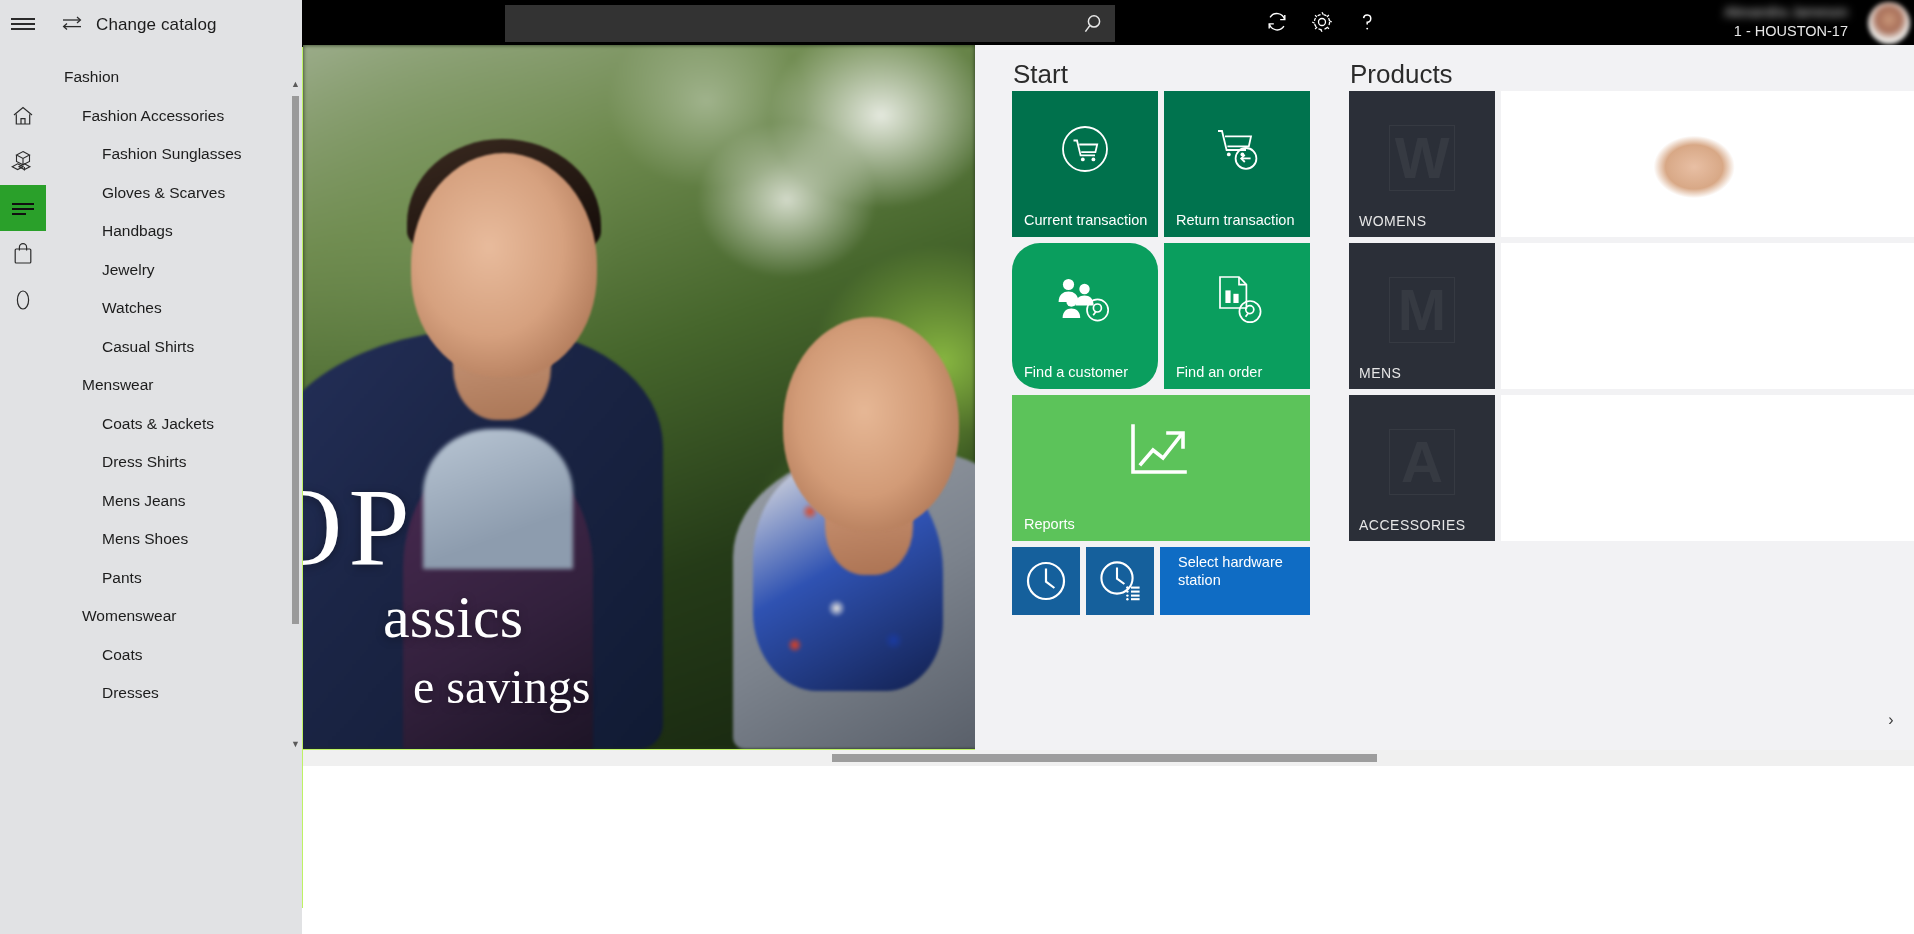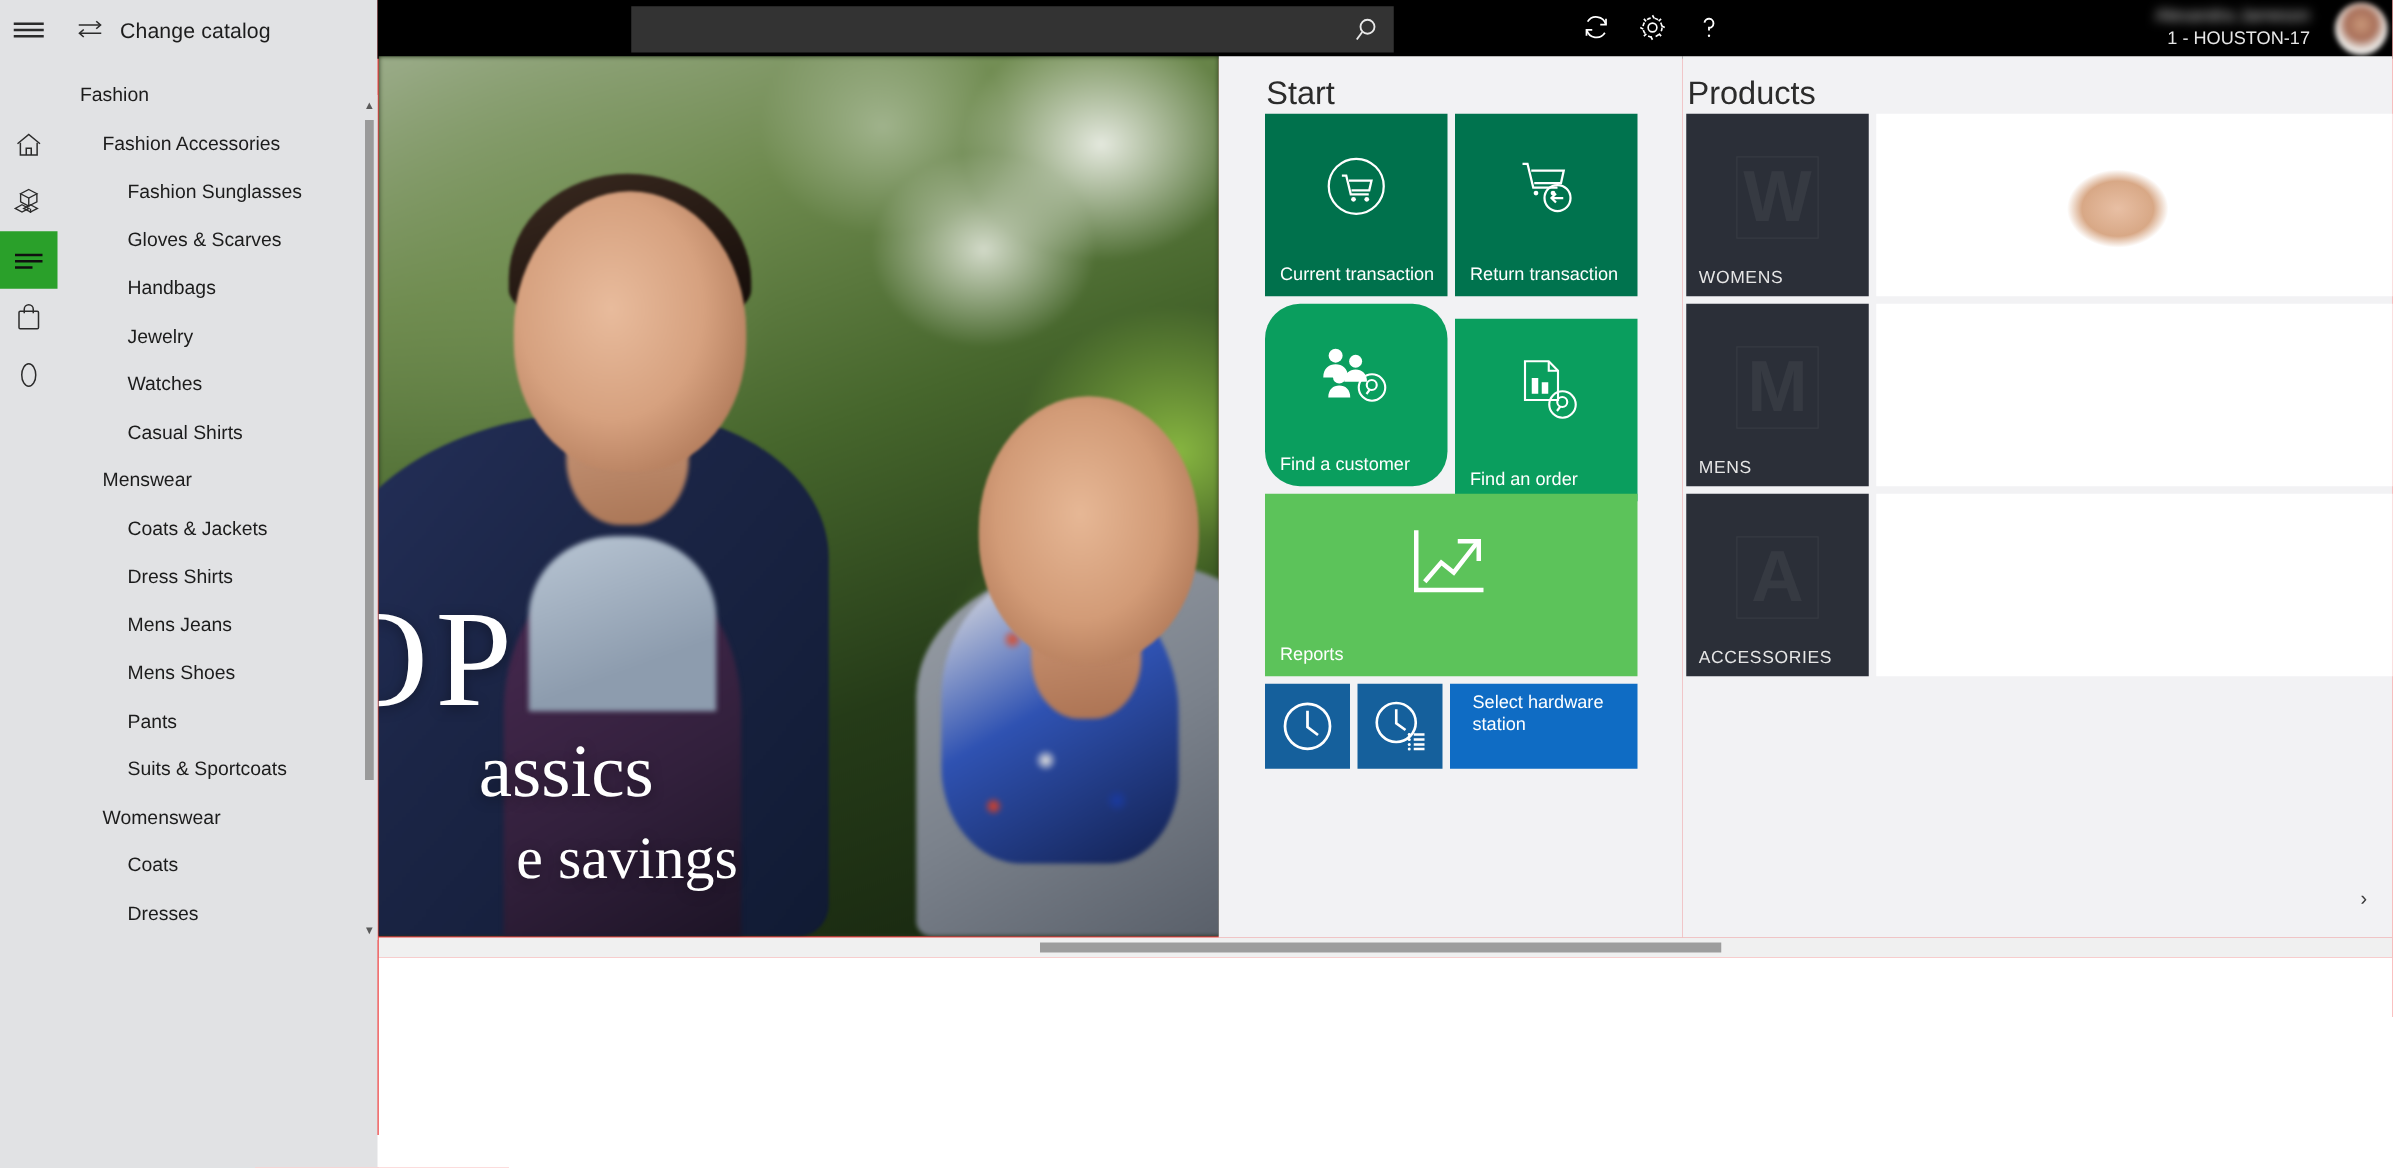--- a/index.html
+++ b/index.html
@@ -8,21 +8,21 @@
     overflow: hidden;
     font-family: "Liberation Sans", sans-serif;
     background: #ffffff;
   }
 
   
   #app {
     position: relative;
     width: 1914px;
     height: 908px;
-    background: #ef4444;
+    background: #bef264;
   }
 
   
   #sidebar {
     position: absolute;
     left: 0; top: 0;
     width: 302px; height: 934px;
     background: #e1e2e4;
   }
   .side-rail {
@@ -348,21 +348,21 @@
     left: 12px; bottom: 8px;
     color: #ffffff;
     font-size: 14.5px;
     line-height: 18px;
   }
   .tile-label.two-line { bottom: 26px; left: 18px; width: 130px; }
 
   #tile-current   { left: 37px;  top: 46px;  width: 146px; height: 146px; background: #00714c; }
   #tile-return    { left: 189px; top: 46px;  width: 146px; height: 146px; background: #00734e; }
   #tile-customer  { left: 37px;  top: 198px; width: 146px; height: 146px; background: #0a9e5e; border-radius: 28px; }
-  #tile-order     { left: 189px; top: 210px; width: 146px; height: 146px; background: #0a9e5e; text-align: right; }
+  #tile-order     { left: 189px; top: 198px; width: 146px; height: 146px; background: #0a9e5e; text-align: right; }
   #tile-reports   { left: 37px;  top: 350px; width: 298px; height: 146px; background: #5cc35a; }
   #tile-clock1    { left: 37px;  top: 502px; width: 68px;  height: 68px;  background: #15609c; }
   #tile-clock2    { left: 111px; top: 502px; width: 68px;  height: 68px;  background: #15609c; }
   #tile-hardware  { left: 185px; top: 502px; width: 150px; height: 68px;  background: #0f6cc4; }
 
   
   #products-panel {
     position: absolute;
     left: 1346px; top: 45px;
     width: 568px; height: 705px;
@@ -544,21 +544,20 @@
         <div class="cat-node cat-level-2">Handbags</div>
         <div class="cat-node cat-level-2">Jewelry</div>
         <div class="cat-node cat-level-2">Watches</div>
         <div class="cat-node cat-level-2">Casual Shirts</div>
         <div class="cat-node cat-level-1">Menswear</div>
         <div class="cat-node cat-level-2">Coats &amp; Jackets</div>
         <div class="cat-node cat-level-2">Dress Shirts</div>
         <div class="cat-node cat-level-2">Mens Jeans</div>
         <div class="cat-node cat-level-2">Mens Shoes</div>
         <div class="cat-node cat-level-2">Pants</div>
-        <div class="cat-node cat-level-2">Suits &amp; Sportcoats</div>
         <div class="cat-node cat-level-1">Womenswear</div>
         <div class="cat-node cat-level-2">Coats</div>
         <div class="cat-node cat-level-2">Dresses</div>
       </div>
 
     <div id="sidebar-scroll">
       <div class="sb-arrow up">▲</div>
       <div id="sidebar-thumb"></div>
       <div class="sb-arrow down">▼</div>
     </div>

